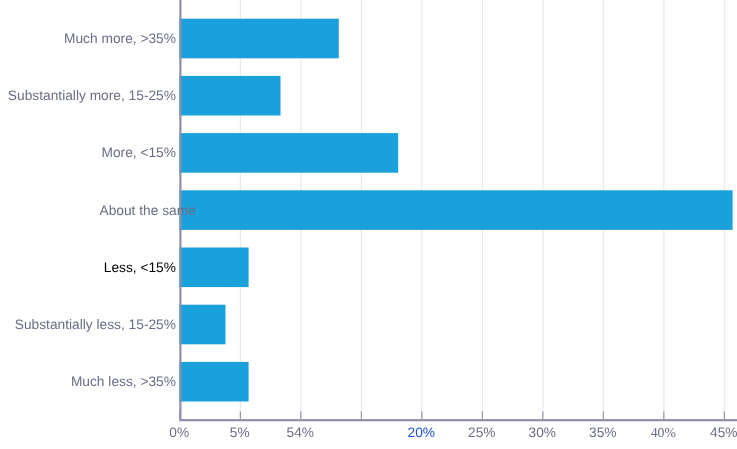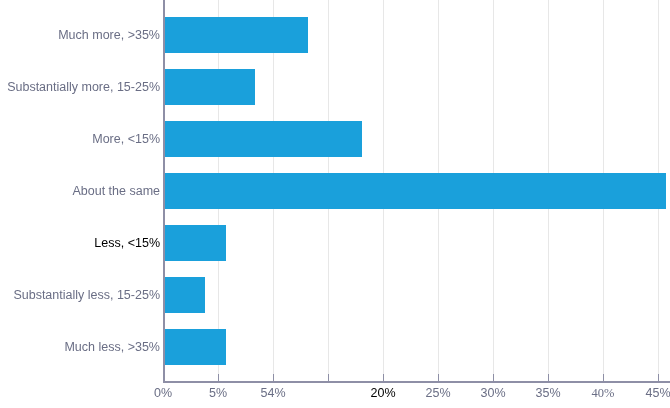--- a/index.html
+++ b/index.html
@@ -162,38 +162,38 @@
       <div class="tick-mark" style="left: 493px; background: rgb(142, 143, 166);"></div>
       <div class="tick-mark" style="left: 548px; background: rgb(142, 143, 166);"></div>
       <div class="tick-mark" style="left: 603px; background: rgb(142, 143, 166);"></div>
       <div class="tick-mark" style="left: 658px; background: rgb(142, 143, 166);"></div>
     </div>
   <div id="xticklabels">
       <div class="xtick-label" style="left: 163px; color: rgb(106, 110, 133);">0%</div>
       <div class="xtick-label" style="left: 218px; color: rgb(106, 110, 133);">5%</div>
       <div class="xtick-label" style="left: 273px; color: rgb(106, 110, 133);">54%</div>
       <div class="xtick-label" style="left: 328px; color: rgb(106, 110, 133); margin-top: 48px;">15%</div>
-      <div class="xtick-label" style="left: 383px; color: #000000;">20%</div>
+      <div class="xtick-label" style="left: 383px; color: #1d4ed8;">20%</div>
       <div class="xtick-label" style="left: 438px; color: rgb(106, 110, 133);">25%</div>
       <div class="xtick-label" style="left: 493px; color: rgb(106, 110, 133);">30%</div>
       <div class="xtick-label" style="left: 548px; color: rgb(106, 110, 133);">35%</div>
       <div class="xtick-label" style="left: 603px; color: rgb(106, 110, 133); font-family: Liberation Serif, serif;">40%</div>
       <div class="xtick-label" style="left: 658px; color: rgb(106, 110, 133);">45%</div>
     </div>
   <div id="catlabels">
       <div class="cat-label-wrap" style="top: 17px;">
         <div class="cat-label" style="color: rgb(106, 110, 133);">Much more, &gt;35%</div>
       </div>
       <div class="cat-label-wrap" style="top: 69px;">
         <div class="cat-label" style="color: rgb(106, 110, 133);">Substantially more, 15-25%</div>
       </div>
       <div class="cat-label-wrap" style="top: 121px;">
         <div class="cat-label" style="color: rgb(106, 110, 133);">More, &lt;15%</div>
       </div>
-      <div class="cat-label-wrap" style="top: 173px;">
+      <div class="cat-label-wrap" style="top: 173px; padding-left: 18px;">
         <div class="cat-label" style="color: rgb(106, 110, 133);">About the same</div>
       </div>
       <div class="cat-label-wrap" style="top: 225px;">
         <div class="cat-label" style="color: #000000;">Less, &lt;15%</div>
       </div>
       <div class="cat-label-wrap" style="top: 277px;">
         <div class="cat-label" style="color: rgb(106, 110, 133);">Substantially less, 15-25%</div>
       </div>
       <div class="cat-label-wrap" style="top: 329px;">
         <div class="cat-label" style="color: rgb(106, 110, 133);">Much less, &gt;35%</div>

